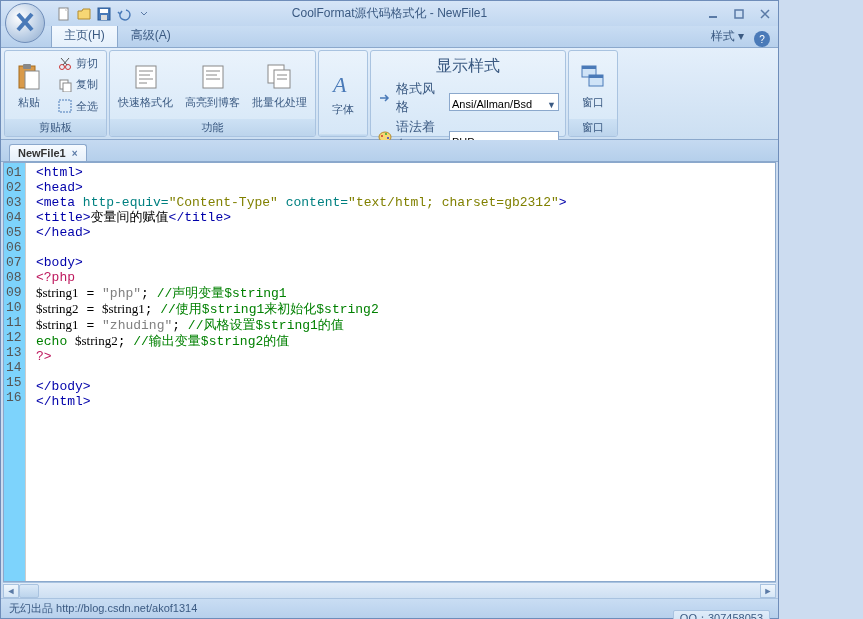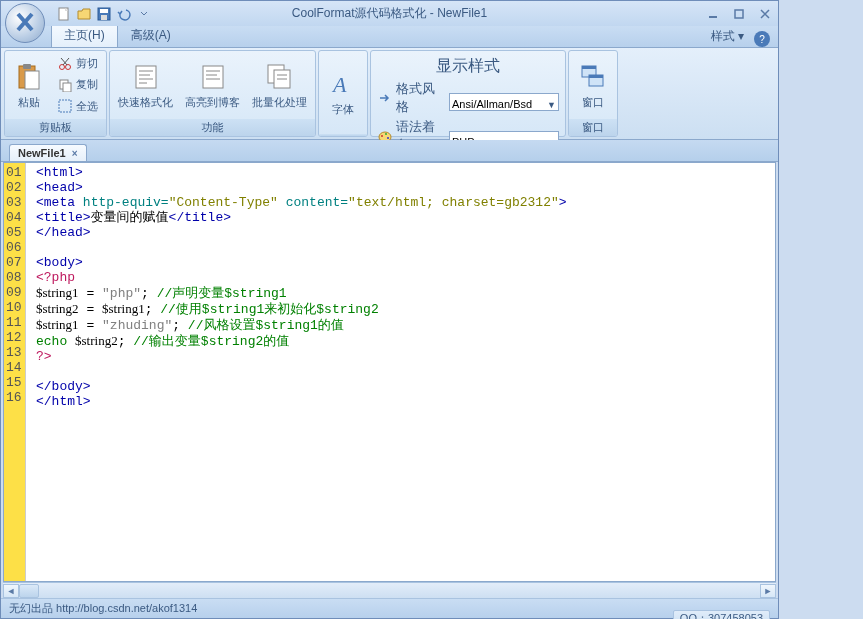--- a/index.html
+++ b/index.html
@@ -32,21 +32,21 @@
 .style-header { text-align: center; font-size: 16px; color: #3b5a82; padding: 1px; }
 .style-row { display: flex; align-items: center; gap: 3px; }
 .style-row .ricon { width: 16px; height: 16px; display: flex; align-items: center; justify-content: center; }
 .style-row .rlabel { font-size: 13px; color: #3b5a82; width: 50px; }
 .combo { width: 110px; height: 18px; border: 1px solid #8ba8cc; background: #fff; font-size: 11px; padding: 0 2px; display: flex; align-items: flex-end; justify-content: space-between; cursor: pointer; margin-top: 8px; }
 .combo .arrow { color: #3b5a82; font-size: 9px; }
 .file-tabs { height: 22px; background: linear-gradient(#c5daf1,#b5cfeb); display: flex; align-items: flex-end; padding-left: 8px; border-bottom: 1px solid #8ba8cc; }
 .file-tab { background: linear-gradient(#f7fbff,#e6f0fa); border: 1px solid #8ba8cc; border-bottom: none; border-radius: 3px 3px 0 0; padding: 2px 8px; font-size: 11px; display: flex; align-items: center; gap: 6px; cursor: pointer; font-weight: bold; color: #333; }
 .file-tab .close-x { font-size: 10px; color: #5a7aa6; cursor: pointer; }
 .editor-wrap { flex: 1; display: flex; background: #fff; border: 1px solid #8ba8cc; margin: 0 2px; overflow: hidden; position: relative; }
-.gutter { width: 22px; background: #fde047; border-right: 1px solid #ccc; font-family: Consolas, "Courier New", monospace; font-size: 13px; line-height: 15px; padding-top: 2px; color: #555; text-align: left; padding-left: 2px; }
+.gutter { width: 22px; background: #7dd3fc; border-right: 1px solid #ccc; font-family: Consolas, "Courier New", monospace; font-size: 13px; line-height: 15px; padding-top: 2px; color: #555; text-align: left; padding-left: 2px; }
 .code { flex: 1; font-family: Consolas, "Courier New", monospace; font-size: 13px; line-height: 15px; padding: 2px 0 2px 10px; white-space: pre; overflow: auto; color: #000; }
 .t-tag { color: #0000aa; }
 .t-attr { color: #008080; }
 .t-str { color: #808000; }
 .t-php { color: #be185d; }
 .t-var { color: #000; font-family: Liberation Serif, serif; }
 .t-kw { color: #008000; }
 .t-lit { color: #808080; }
 .t-cmt { color: #008000; }
 .hscroll { height: 16px; background: linear-gradient(#e3edf9,#cddff2); border-top: 1px solid #a9c3e0; margin: 0 2px; display: flex; align-items: center; }

